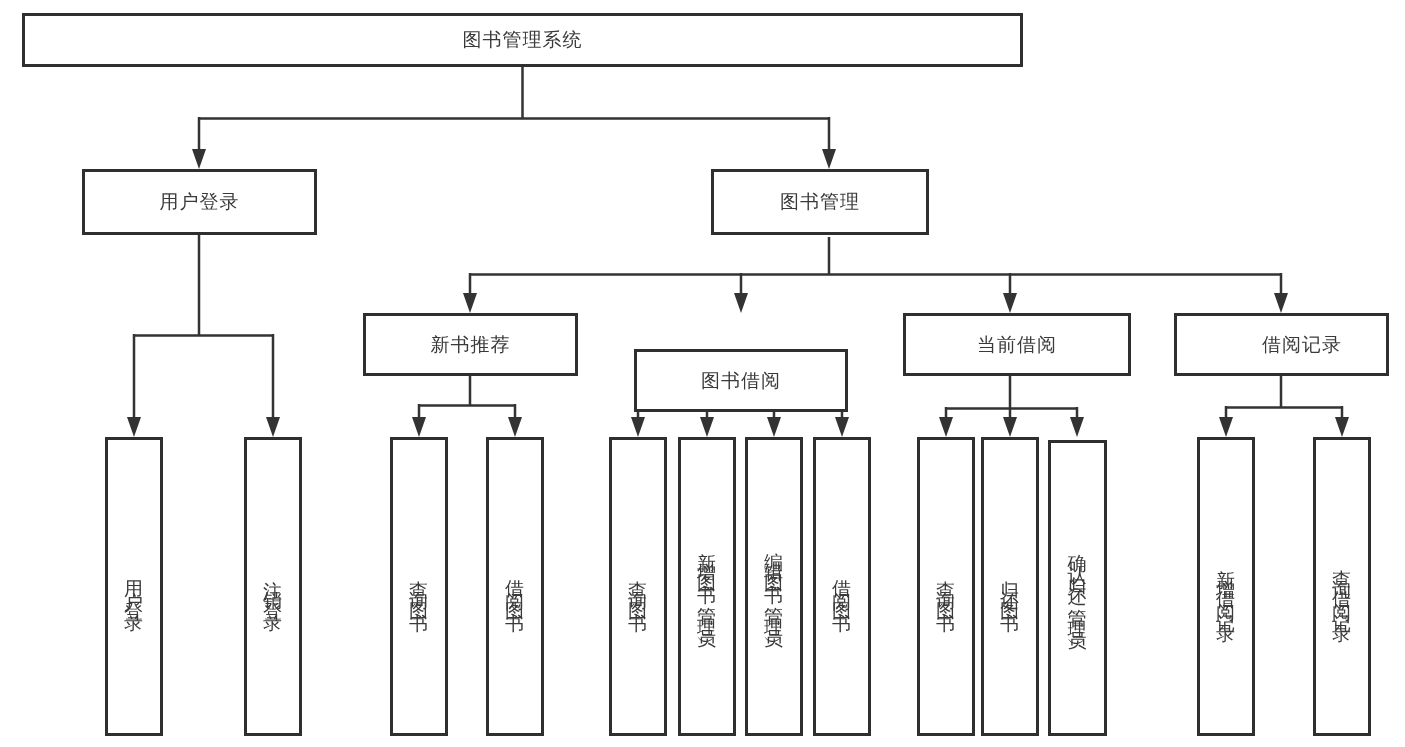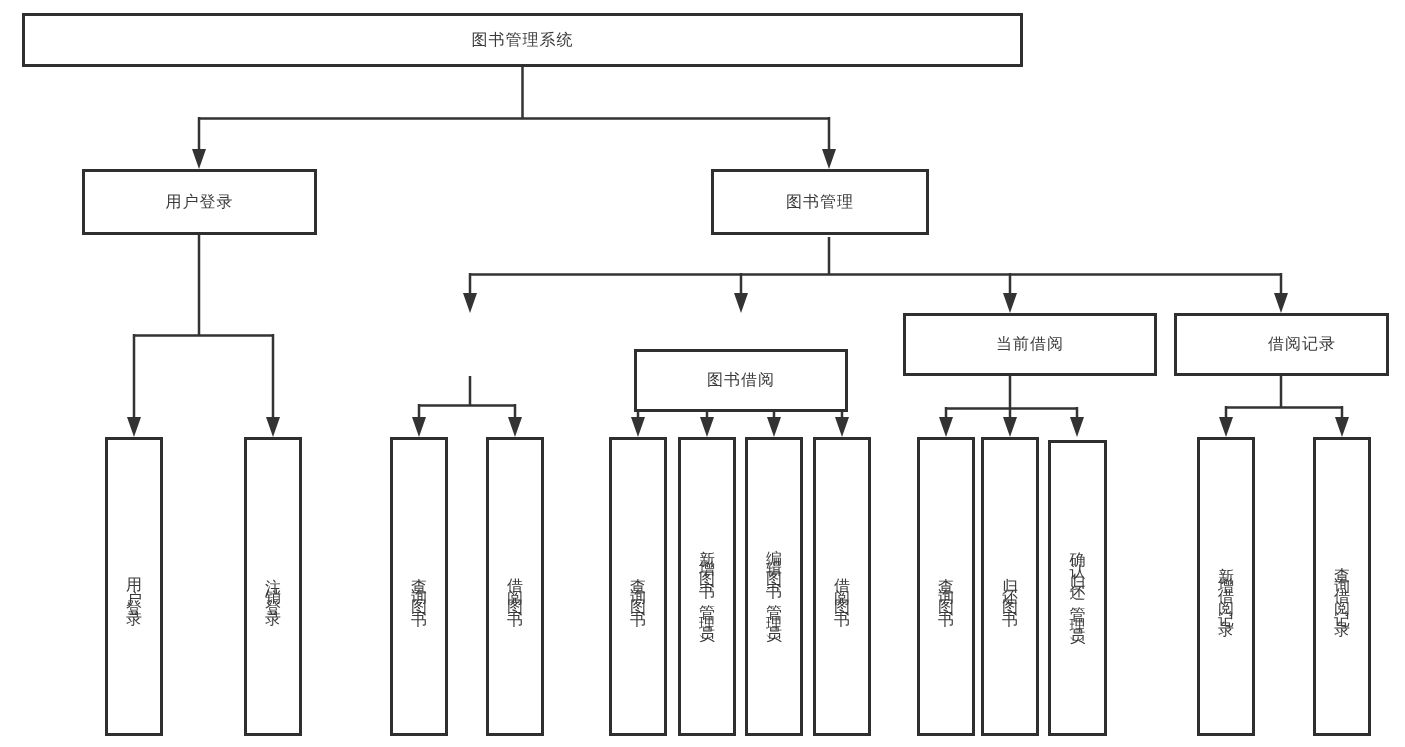--- a/index.html
+++ b/index.html
@@ -25,21 +25,21 @@
   .box{
     position:absolute;
     box-sizing:border-box;
     background:#ffffff;
     border:3px solid var(--border);
     color:var(--text);
     display:flex;
     align-items:center;
     justify-content:center;
     z-index:1;
-    font-size:16px;
+    font-size:19px;
   }
   .h{letter-spacing:1px;}
   .v{
     writing-mode:vertical-rl;
     text-orientation:mixed;
     letter-spacing:11px;
     line-height:1;
     text-align:center;
   }
   .watermark{
@@ -90,22 +90,23 @@
     <path class="cline" d="M1281 376 V407.5 M1226 407.5 H1342 M1226 406 V418 M1342 406 V418"></path>
     <path class="carrow" d="M1219 417 L1233 417 L1226 437 Z"></path>
     <path class="carrow" d="M1335 417 L1349 417 L1342 437 Z"></path>
   </svg>
 
   <div class="box h" style="left:22px;top:13px;width:1001px;height:54px;">图书管理系统</div>
 
   <div class="box h" style="left:82px;top:169px;width:235px;height:66px;">用户登录</div>
   <div class="box h" style="left:711px;top:169px;width:218px;height:66px;">图书管理</div>
 
+  <div class="box h" style="left:363px;top:313px;width:215px;height:63px;">新书推荐</div>
   <div class="box h" style="left:634px;top:313px;width:214px;height:63px;margin-top:36px;">图书借阅</div>
-  <div class="box h" style="left:903px;top:313px;width:254px;height:63px;">当前借阅</div>
+  <div class="box h" style="left:903px;top:313px;width:228px;height:63px;">当前借阅</div>
   <div class="box h" style="left:1174px;top:313px;width:215px;height:63px;padding-left:41px;">借阅记录</div>
 
   <div class="box v" style="left:105px;top:437px;width:58px;height:299px;">用户登录</div>
   <div class="box v" style="left:244px;top:437px;width:58px;height:299px;">注销登录</div>
 
   <div class="box v" style="left:390px;top:437px;width:58px;height:299px;">查询图书</div>
   <div class="box v" style="left:486px;top:437px;width:58px;height:299px;">借阅图书</div>
 
   <div class="box v" style="left:609px;top:437px;width:58px;height:299px;">查询图书</div>
   <div class="box v" style="left:678px;top:437px;width:58px;height:299px;">新增图书（管理员）</div>

